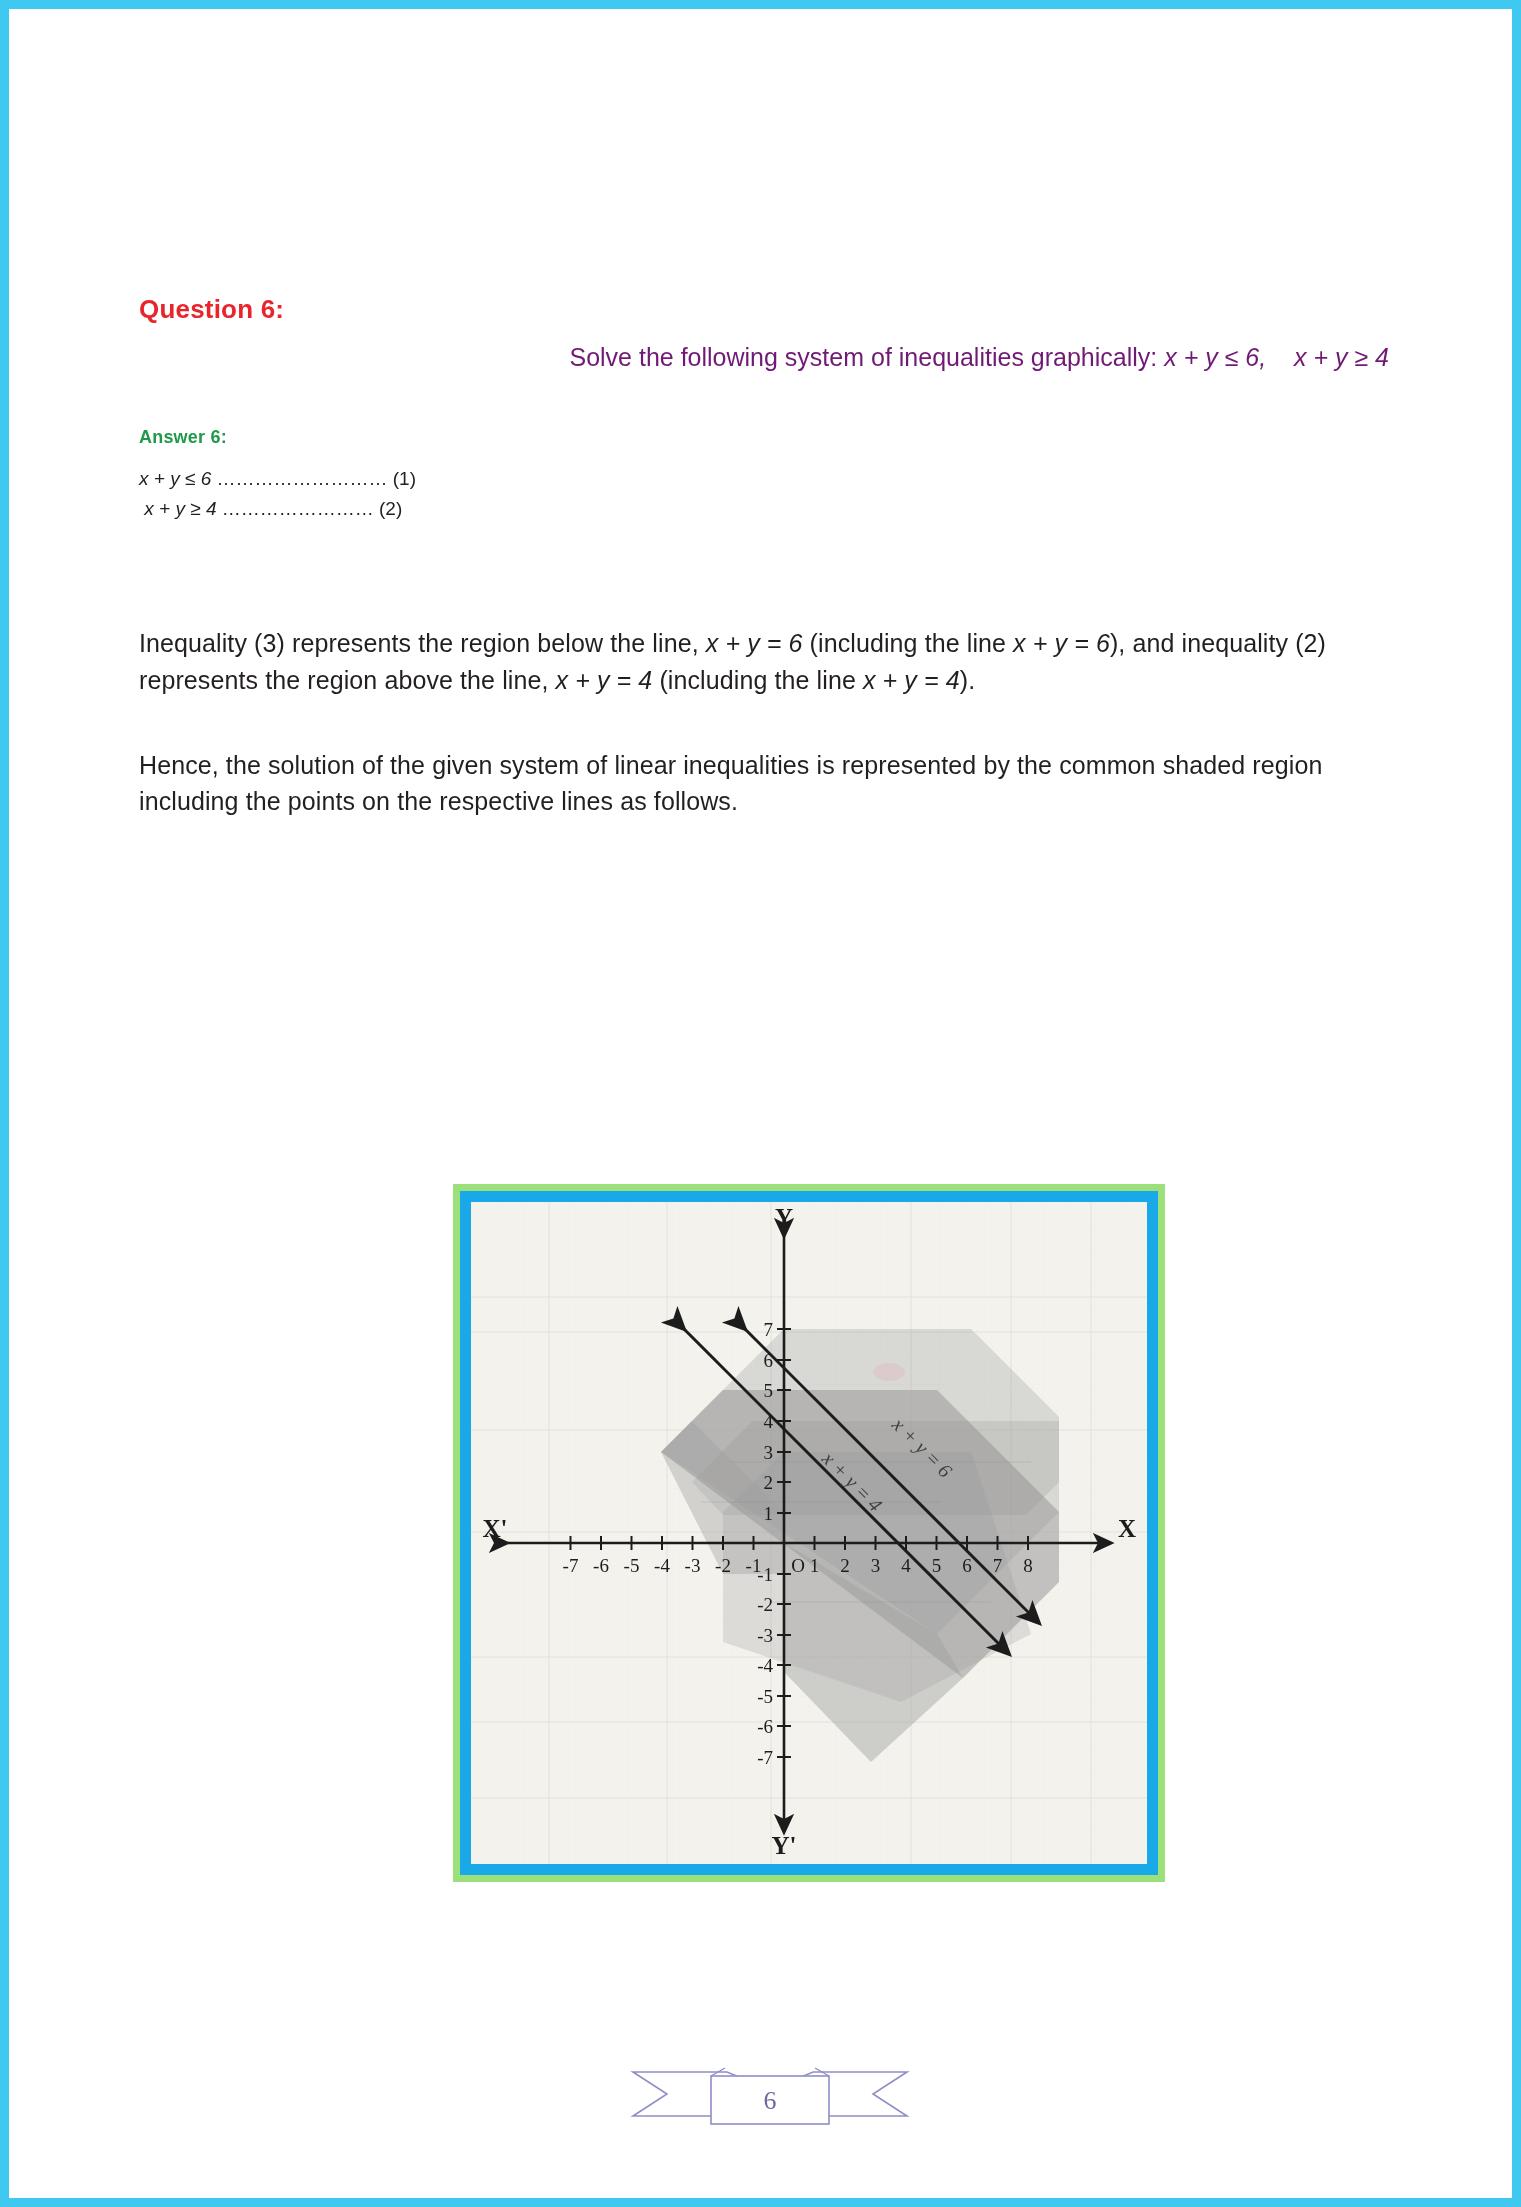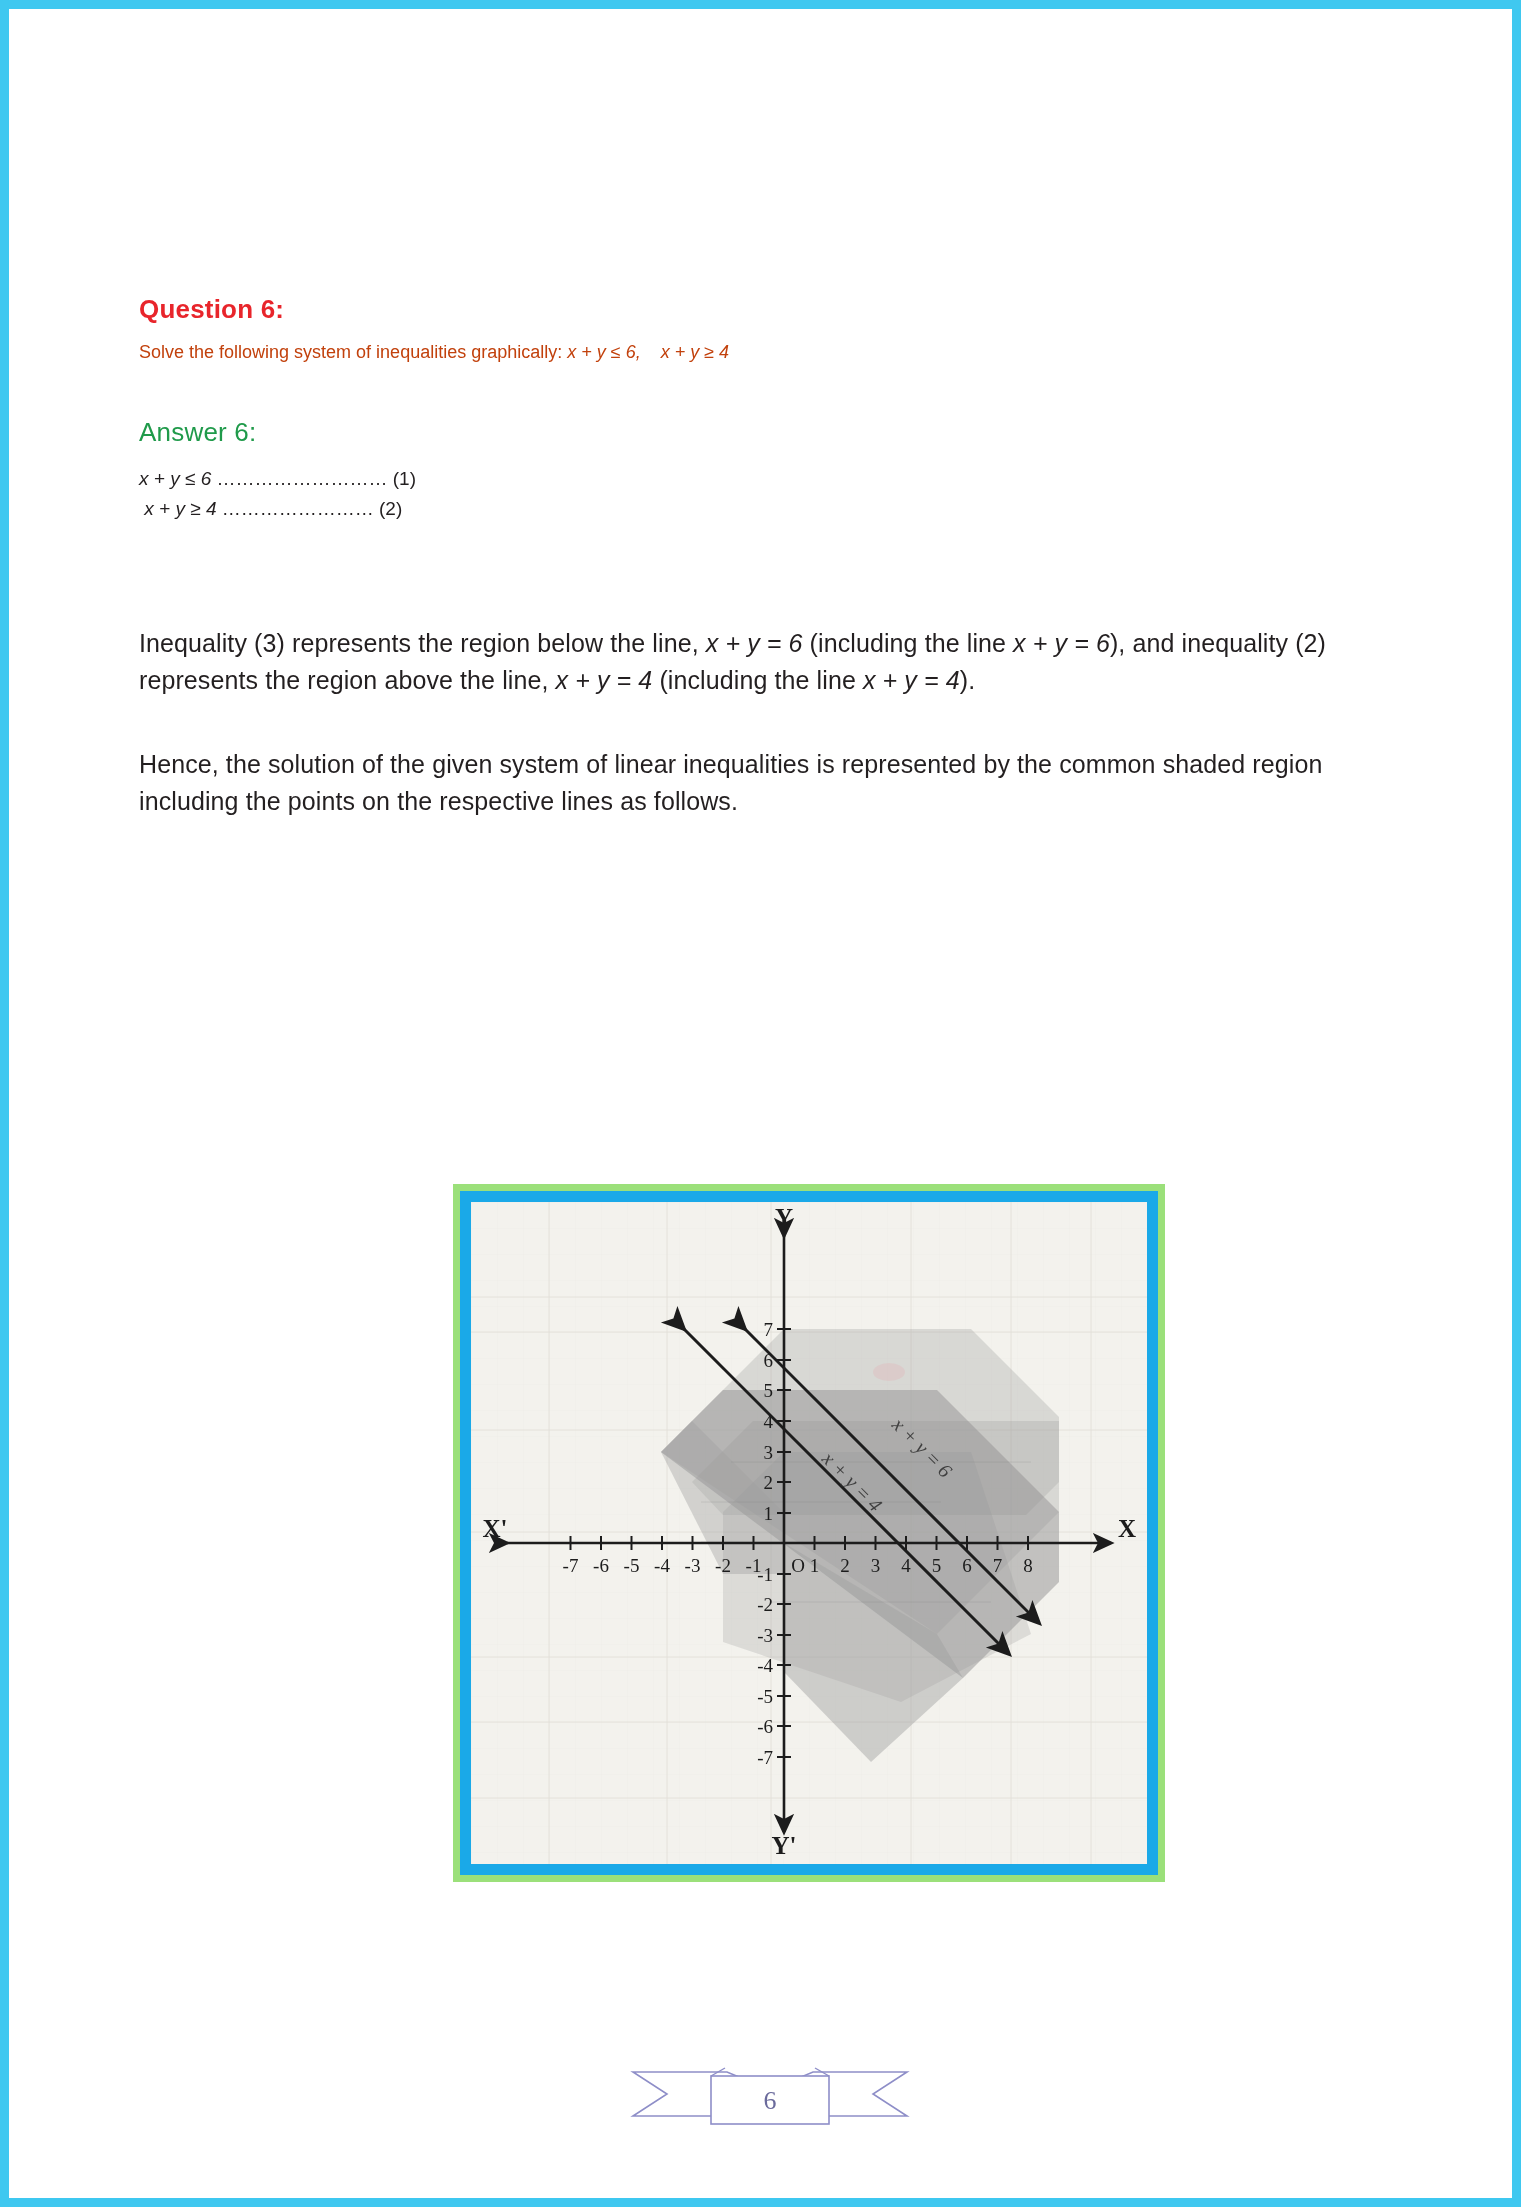--- a/index.html
+++ b/index.html
@@ -33,38 +33,39 @@
   }
 
   .q-heading {
     font-size: 26px;
     font-weight: bold;
     color: #e8252b;
     letter-spacing: 0.2px;
     margin: 0 0 14px 0;
   }
   .a-heading {
-    font-size: 26px;
-    font-weight: normal;
+    font-size: 18px;
+    font-weight: bold;
     color: #1f9a4a;
     letter-spacing: 0.2px;
     margin: 0 0 16px 0;
   }
   .para {
     font-size: 25px;
     color: #231f20;
     line-height: 1.47;
     margin: 0;
     letter-spacing: 0.1px;
   }
   .q-text {
-    font-size: 18px;
-    color: #c2410c;
+    font-size: 25px;
+    color: #701a75;
     line-height: 1.45;
     margin: 0 0 52px 0;
+    text-align: right;
   }
   .ital { font-style: italic; }
   .eq-line {
     font-size: 19px;
     color: #231f20;
     line-height: 1.55;
     white-space: pre;
     margin: 0;
   }
   .spacer-48 { height: 48px; }

